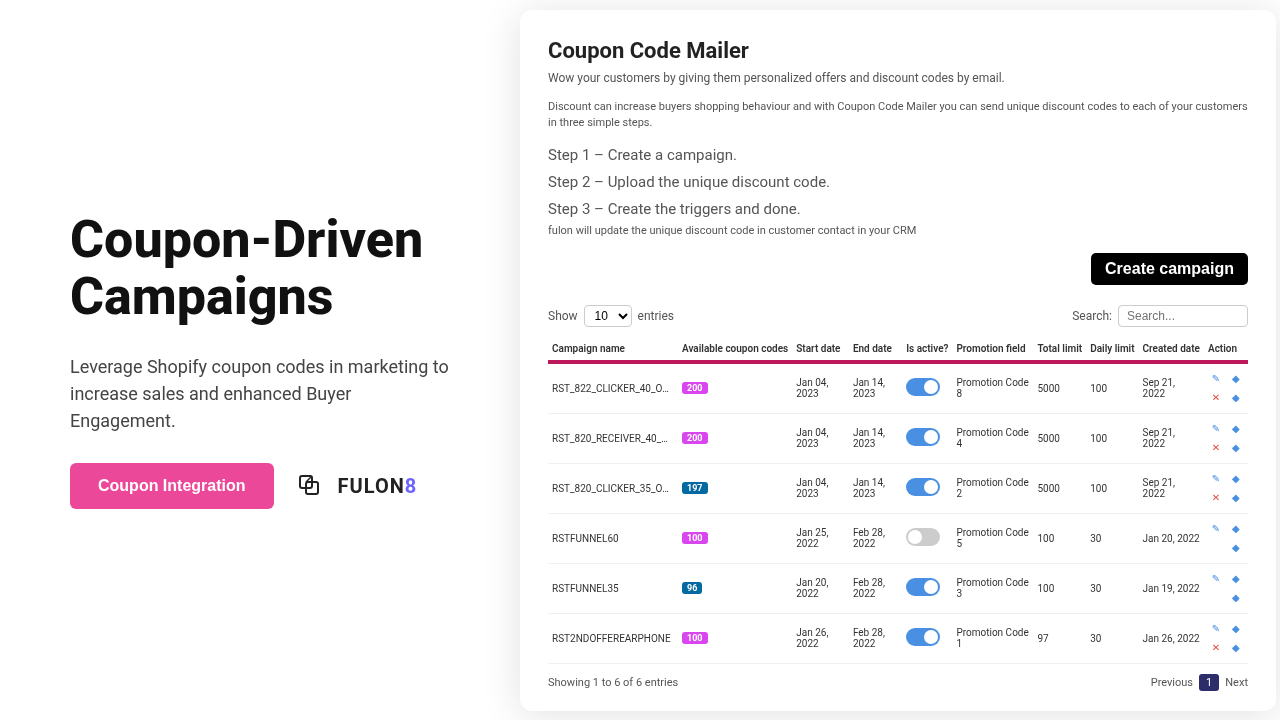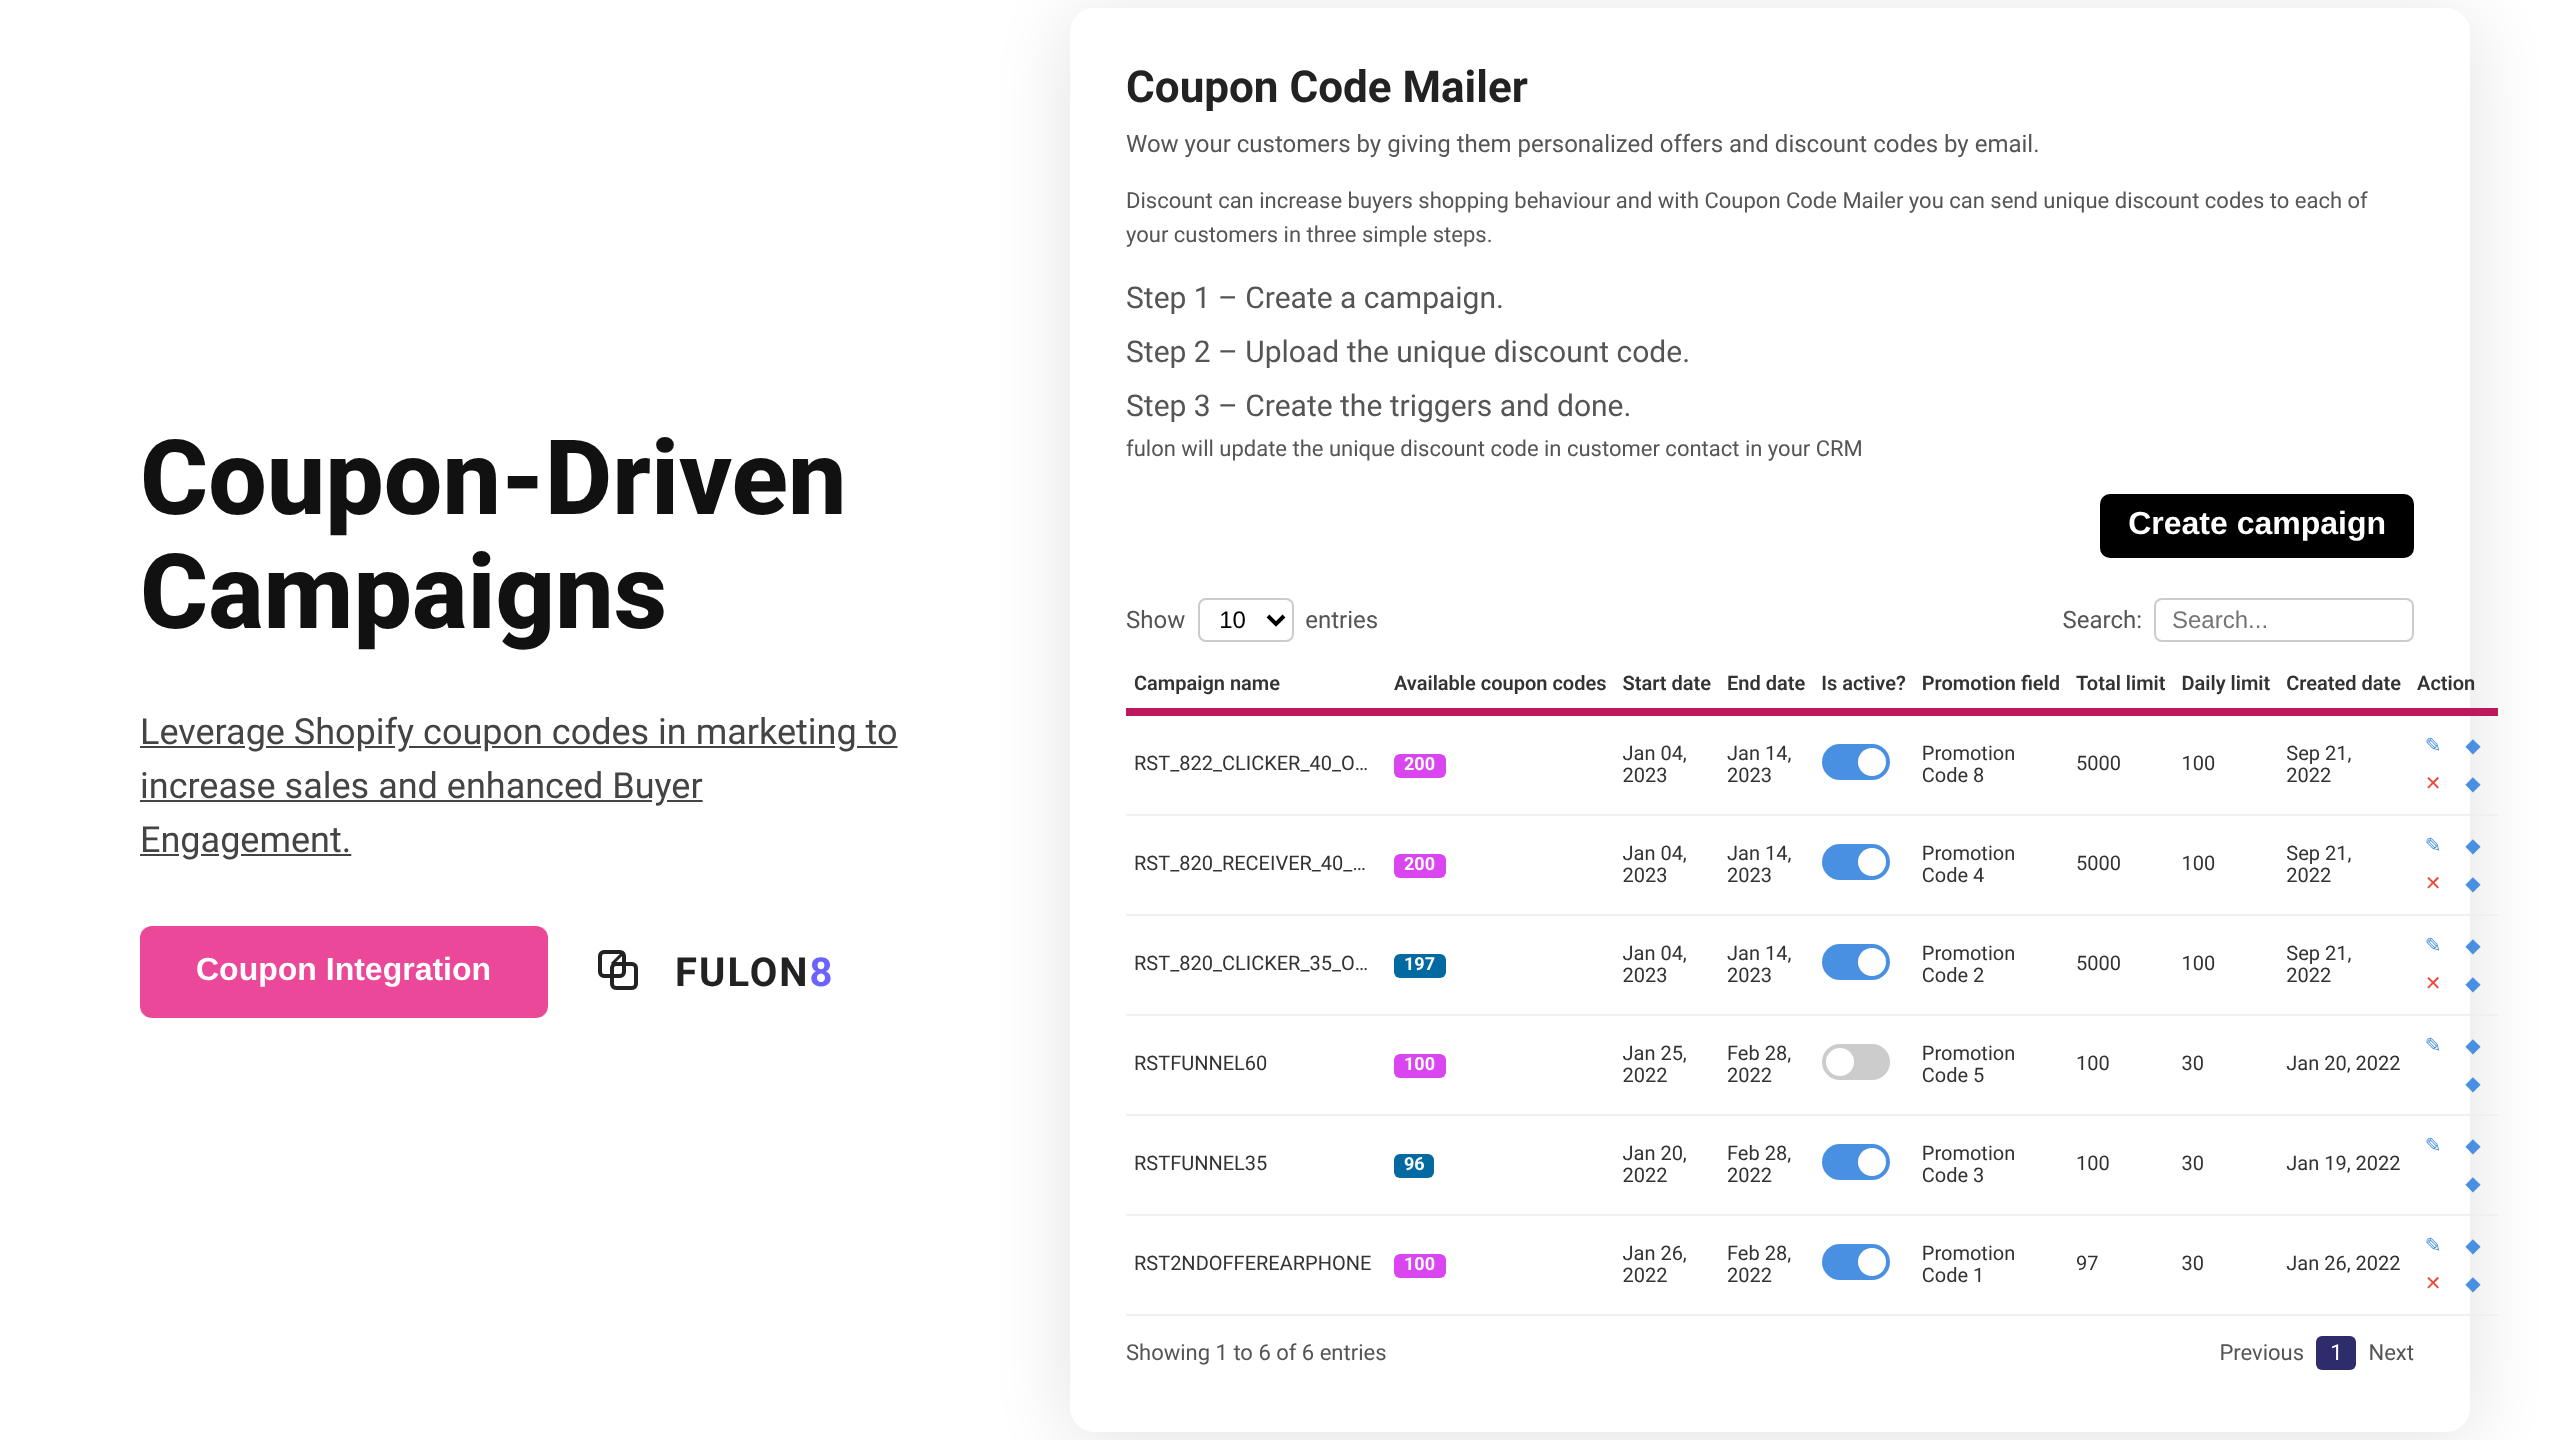--- a/index.html
+++ b/index.html
@@ -24,21 +24,20 @@
       font-weight: 800;
       color: #111;
       line-height: 1.1;
       margin-bottom: 28px;
     }
     .subheadline {
       font-size: 18px;
       color: #444;
       line-height: 1.5;
       margin-bottom: 29px;
-      text-decoration: underline;
     }
     .bottom-row {
       display: flex;
       align-items: center;
       gap: 24px;
     }
     .coupon-btn {
       background: #ec4899;
       color: #fff;
       border: none;
@@ -73,22 +72,22 @@
       flex: 1;
       padding: 20px 30px 20px 0;
       display: flex;
       align-items: center;
       justify-content: center;
     }
     .app-card {
       background: #fff;
       border-radius: 12px;
       box-shadow: 0 4px 40px rgba(0,0,0,0.12);
-      width: 700px;
-      padding: 28px 28px 31px;
+      width: 756px;
+      padding: 28px 28px 20px;
     }
     .app-title {
       font-size: 22px;
       font-weight: 700;
       color: #222;
       margin-bottom: 8px;
     }
     .app-desc-1 {
       font-size: 12px;
       color: #555;

